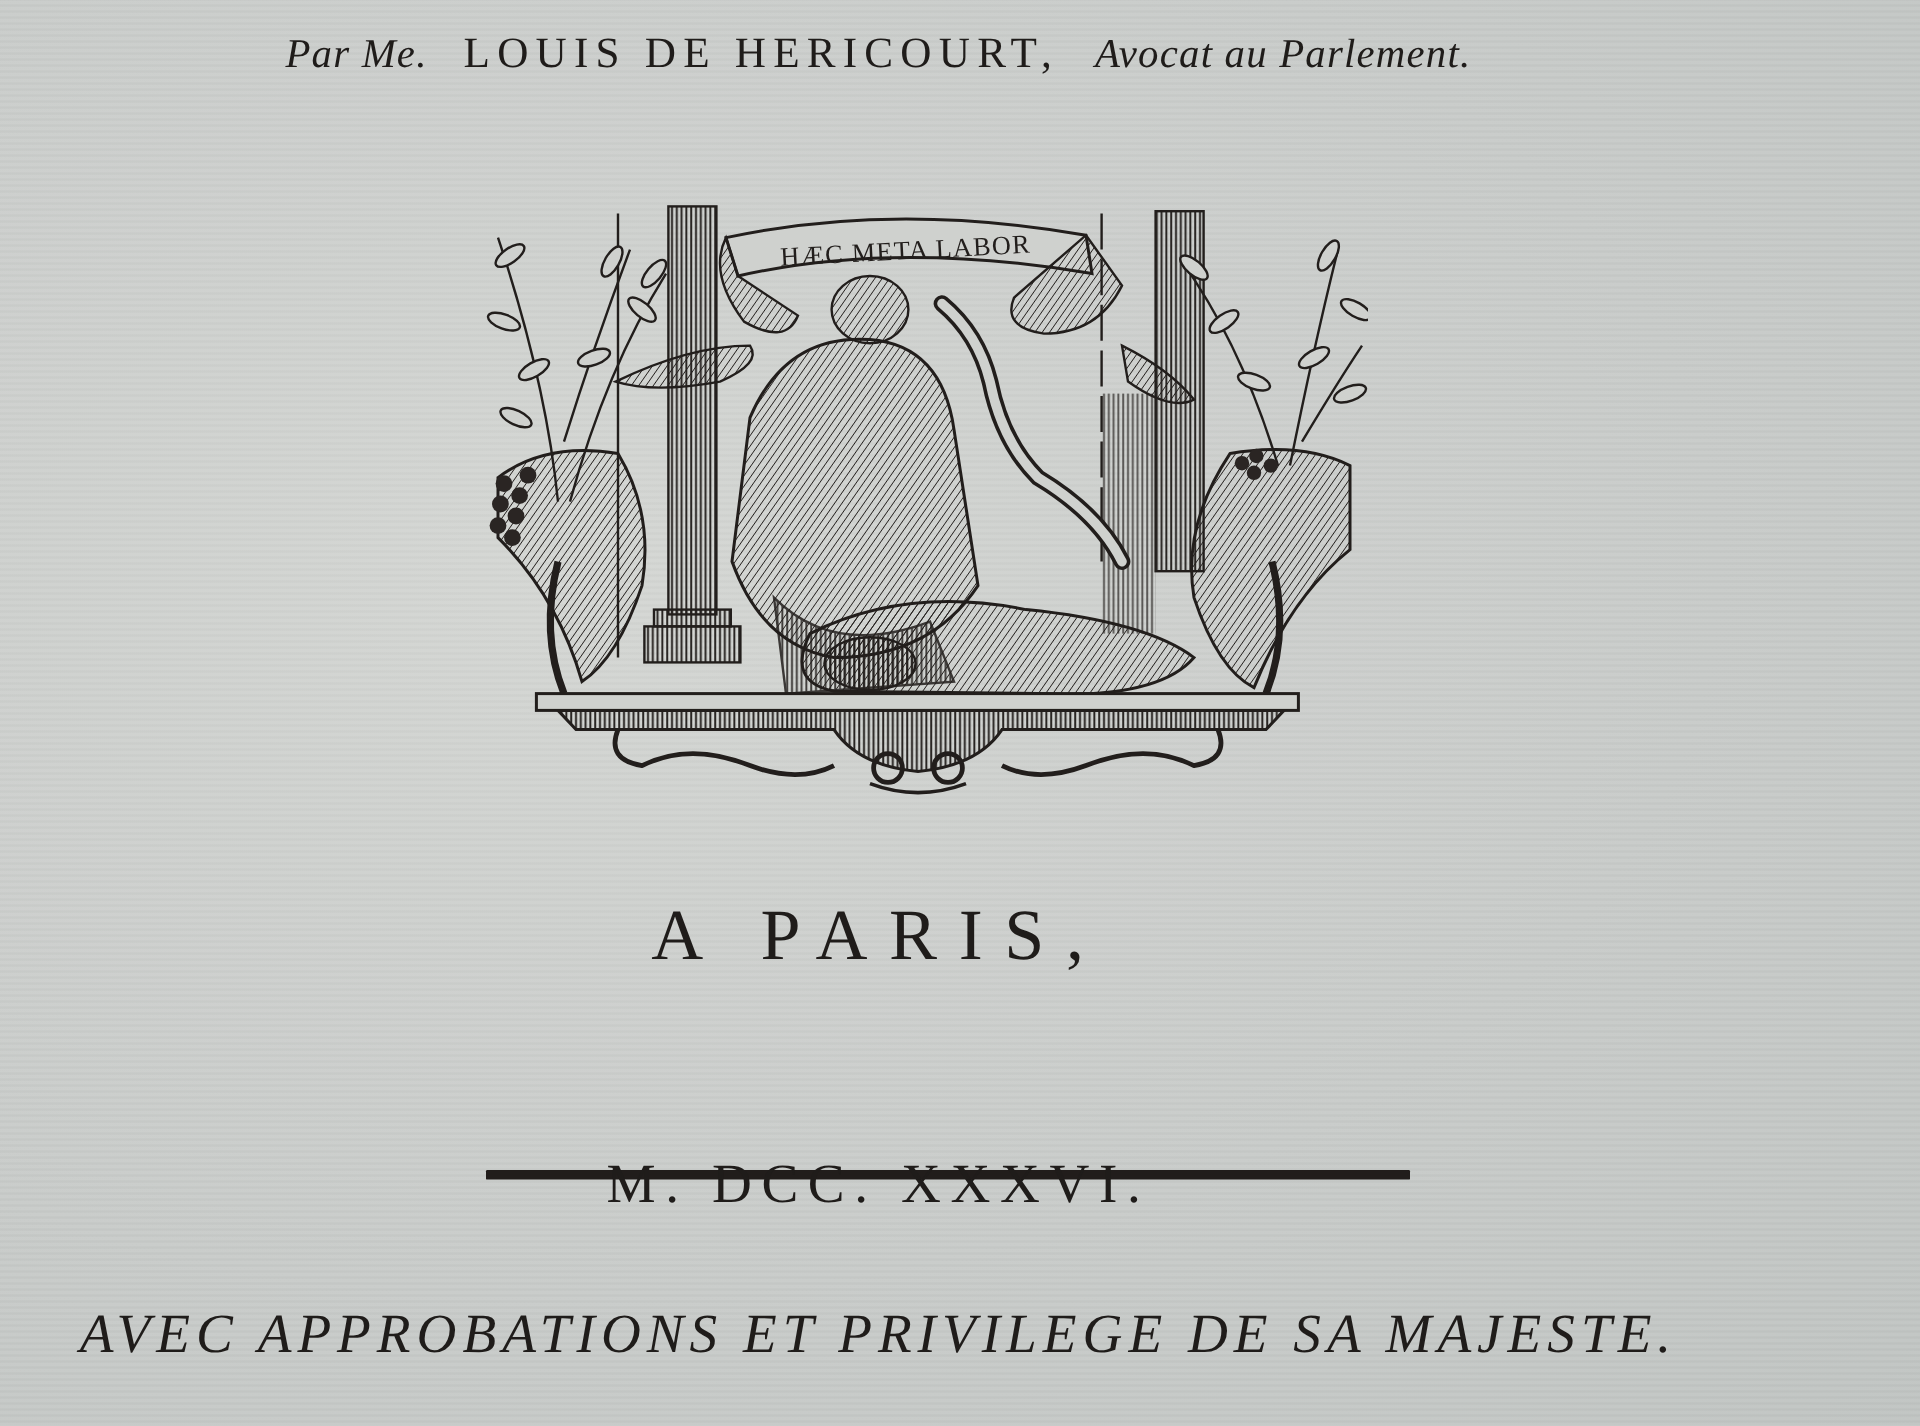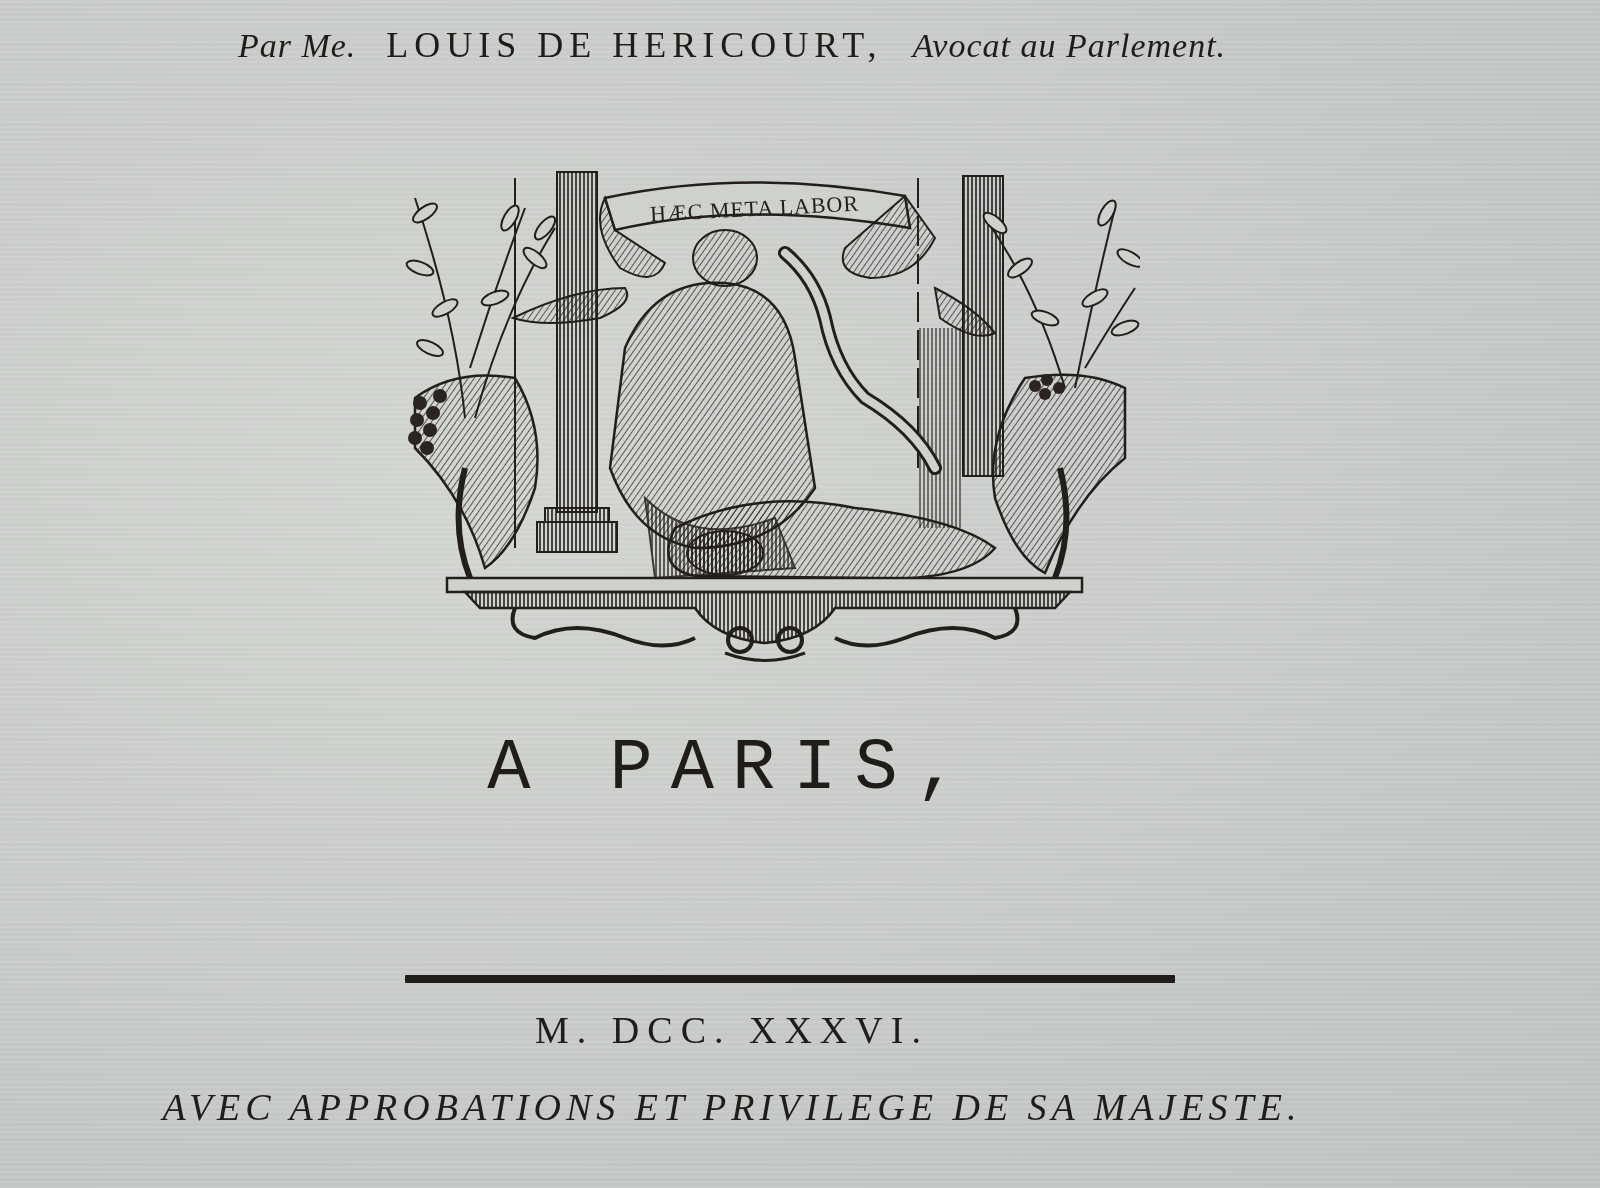--- a/index.html
+++ b/index.html
@@ -17,29 +17,29 @@
   }
   .line { position: absolute; left: 0; width: 1464px; text-align: center; white-space: nowrap; }
 
   .author { top: 22px; font-size: 38px; letter-spacing: 1px; }
   .author .it { font-style: italic; font-size: 34px; }
   .author .caps { letter-spacing: 6px; font-size: 36px; }
   .author .gap { display: inline-block; width: 30px; }
 
   .vignette { position: absolute; left: 395px; top: 168px; width: 745px; height: 500px; }
 
-  .city { top: 728px; font-size: 72px; letter-spacing: 18px; font-family: Liberation Mono, monospace; }
+  .city { top: 745px; font-size: 60px; letter-spacing: 18px; }
   .publisher1 { top: 828px; font-size: 36px; letter-spacing: 0.3px; }
   .publisher1 .sc { font-size: 30px; letter-spacing: 5px; }
   .publisher2 { top: 876px; font-size: 36px; }
 
   .rule { position: absolute; left: 405px; top: 975px; width: 770px; height: 8px; background: #211d1b; border-radius: 1px; }
 
-  .date { top: 1008px; font-size: 38px; letter-spacing: 8px; }
-  .privilege { top: 1085px; font-size: 38px; font-style: italic; letter-spacing: 5px; }
+  .date { top: 960px; font-size: 46px; letter-spacing: 8px; }
+  .privilege { top: 1085px; font-size: 46px; font-style: italic; letter-spacing: 5px; }
 </style>
 </head>
 <body>
 
 <div class="page">
 
   <div class="line author">
     <span class="it">Par Me.</span><span class="gap"></span><span class="caps">LOUIS DE HERICOURT,</span><span class="gap"></span><span class="it">Avocat au Parlement.</span>
   </div>
 

